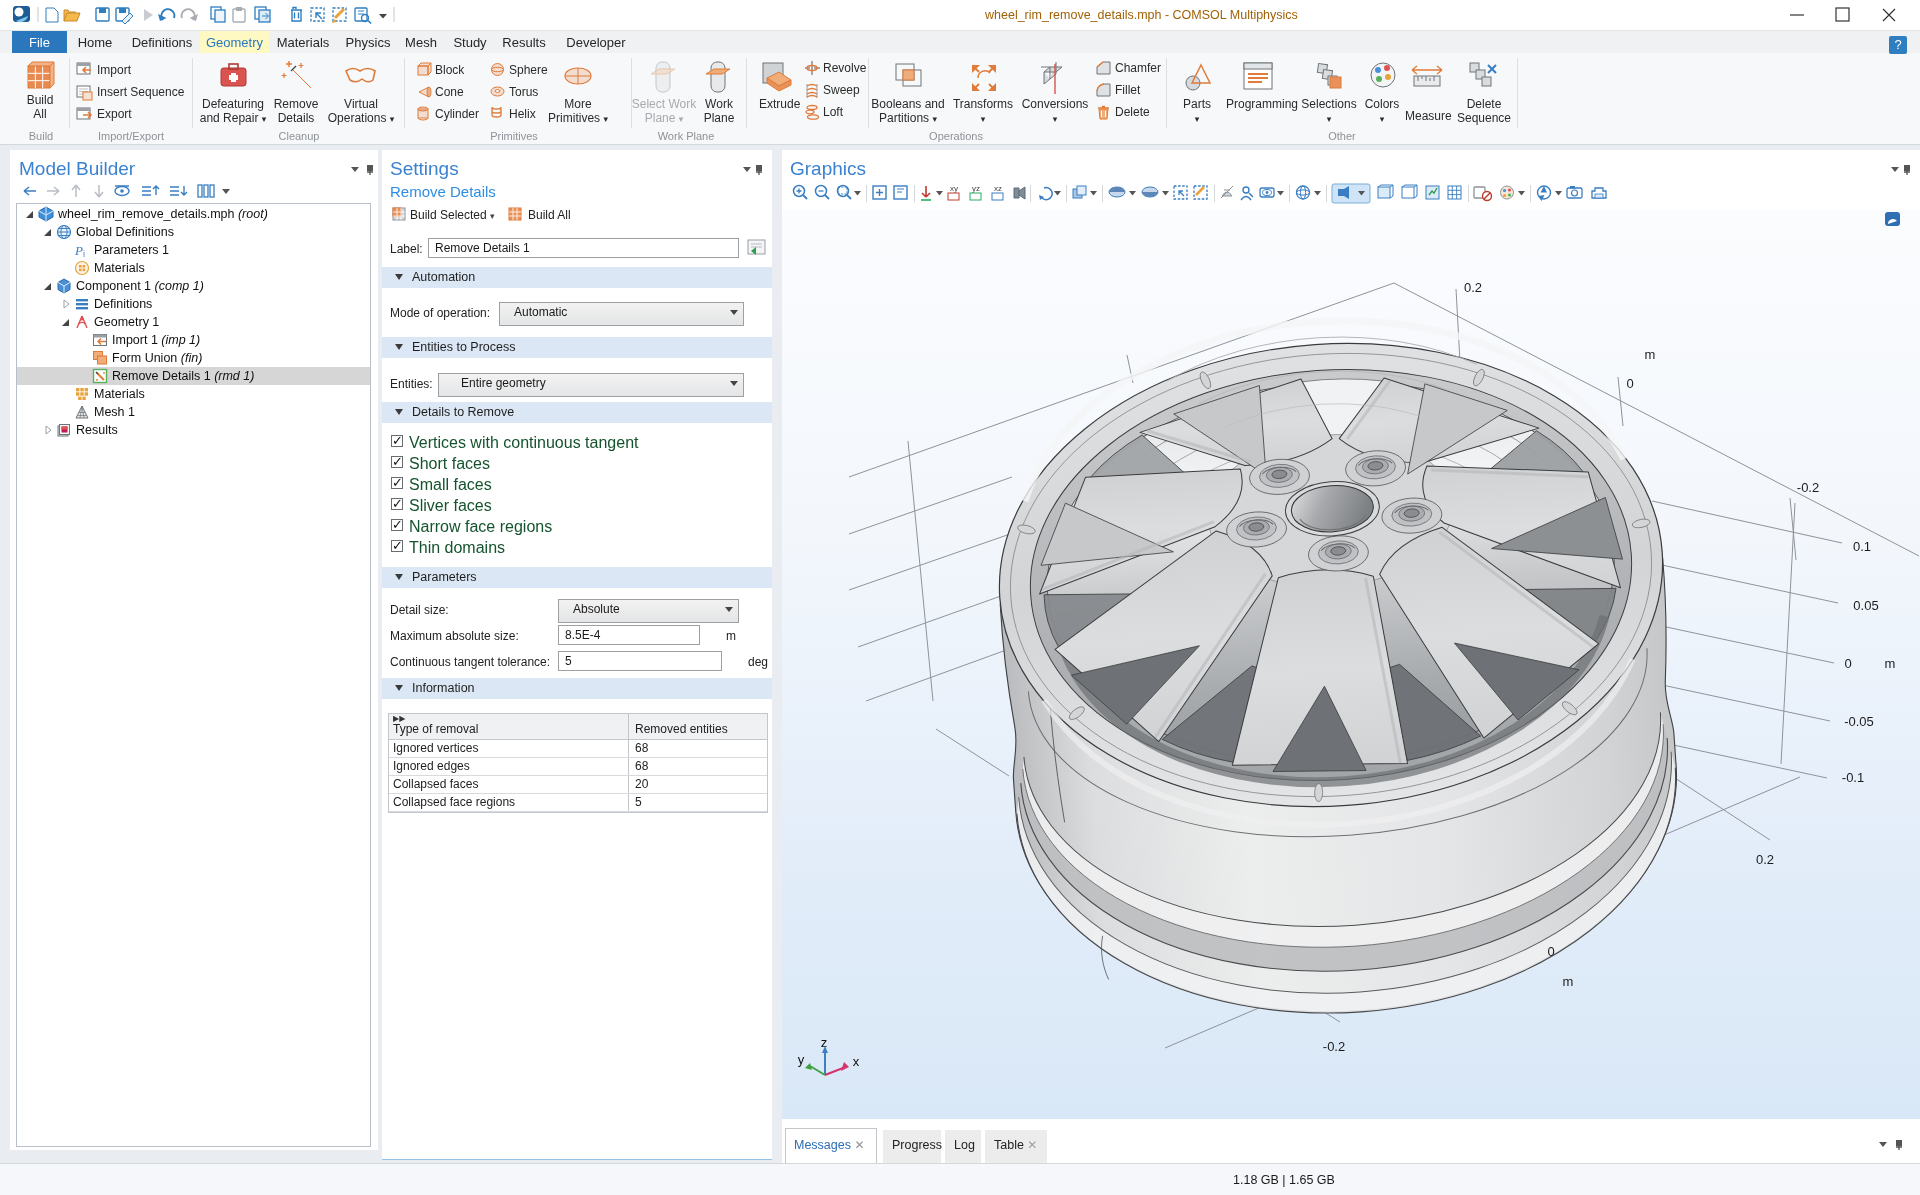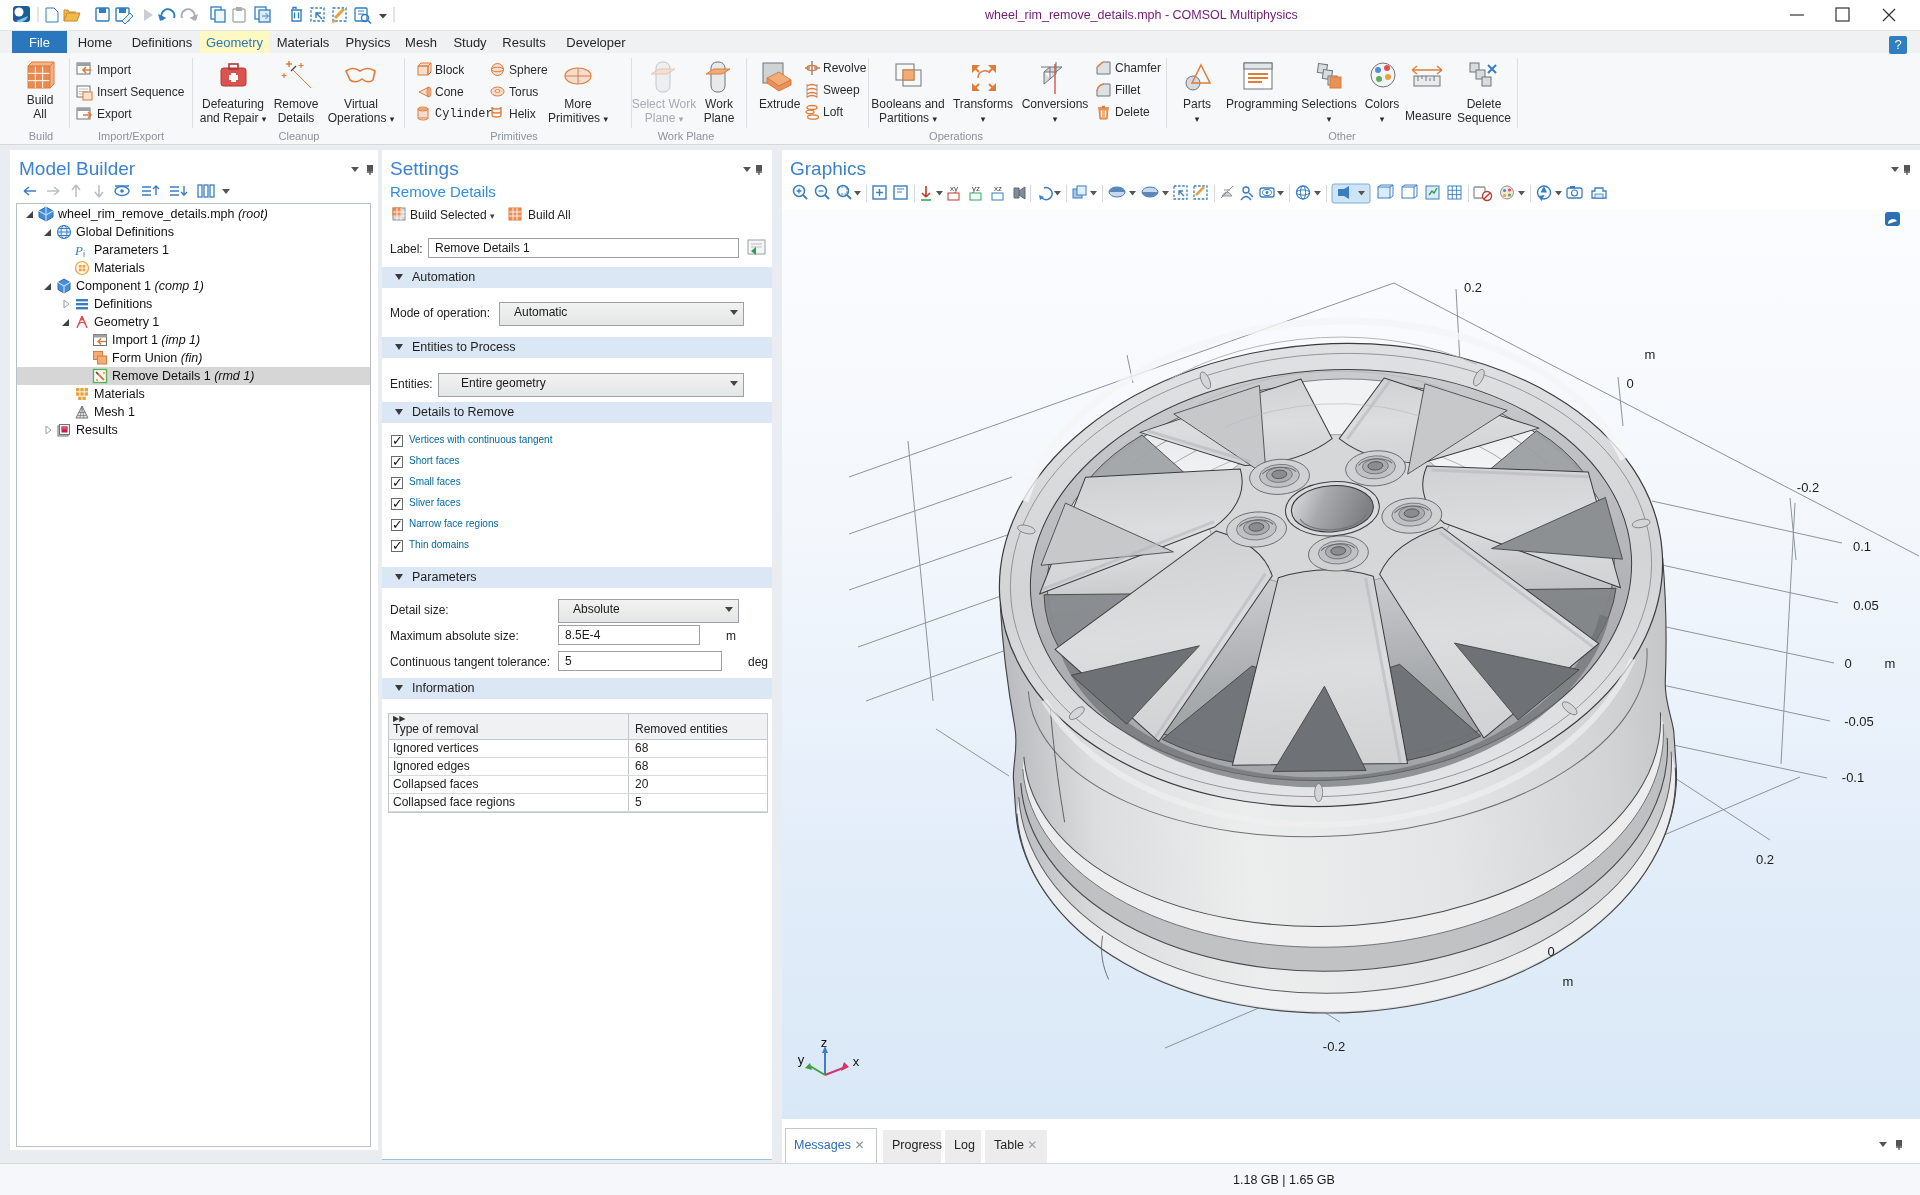--- a/index.html
+++ b/index.html
@@ -25,21 +25,21 @@
   border-left:4.5px solid transparent; border-right:4.5px solid transparent; border-top:6px solid #3a3a3a; }
 .flabel { position:absolute; font-size:12px; color:#222; }
 .combo { position:absolute; height:24px; background:linear-gradient(#f2f2f2,#e4e5e6);
   border:1px solid #9da1a6; font-size:12px; color:#1a1a1a; line-height:18px; }
 .combo .arr { position:absolute; right:5px; top:7px; width:0; height:0;
   border-left:4px solid transparent; border-right:4px solid transparent; border-top:5px solid #444; }
 .tinput { position:absolute; height:20px; background:#fff; border:1px solid #9da1a6;
   font-size:12px; color:#1a1a1a; line-height:18px; padding-left:6px; }
 .cb { position:absolute; width:12px; height:12px; border:1px solid #6a6d70; background:#fff; }
 .cb:after { content:"\2713"; position:absolute; left:0px; top:-3px; font-size:13px; color:#111; }
-.cblabel { position:absolute; font-size:10px; color:#0369a1;text-align:center; }
+.cblabel { position:absolute; font-size:16px; color:#14532d;text-align:center; }
 .treetxt { font-size:12.5px; color:#111; white-space:nowrap; }
 .tag { font-style:italic; }
 svg.ic { position:absolute; }
 </style></head><body>
 
 <div id="titlebar">
 <svg class="ic" style="left:6px;top:5px" width="400" height="20" viewBox="0 0 400 20">
       <rect x="7" y="1" width="17" height="16" rx="3" fill="#1d5c94"></rect>
       <circle cx="13" cy="7" r="4.5" fill="#fff"></circle>
       <path d="M 10,16 a 8 8 0 0 0 12,-5 z" fill="#7ec3ea"></path>
@@ -69,21 +69,21 @@
       <rect x="327" y="3" width="13" height="13" fill="none" stroke="#2f7ec0" stroke-width="1.3" stroke-dasharray="2.5 1.8"></rect>
       <path d="M 338,4 l -9,9" stroke="#e8a33d" stroke-width="3"></path>
       <path d="M 328,14 l 3,3 l -5,1 z" fill="#e8a33d"></path>
       <rect x="349" y="3" width="12" height="13" rx="1" fill="#fff" stroke="#2f7ec0" stroke-width="1.3"></rect>
       <path d="M 352,6 h 6 m -6,3 h 6" stroke="#2f7ec0"></path>
       <circle cx="359" cy="13" r="3.5" fill="none" stroke="#2f7ec0" stroke-width="1.4"></circle>
       <path d="M 362,15.5 l 3,3" stroke="#2f7ec0" stroke-width="1.6"></path>
       <path d="M 373,9 l 4,4.5 l 4,-4.5 z" fill="#444"></path>
       <rect x="387.5" y="2" width="1" height="15" fill="#c7cacd"></rect>
     </svg>
-<div class="abs" style="left:985px;top:8px;font-size:12.5px;color:#701a75;">wheel_rim_remove_details.mph - COMSOL Multiphysics</div>
+<div class="abs" style="left:985px;top:8px;font-size:12.5px;color:#a16207;">wheel_rim_remove_details.mph - COMSOL Multiphysics</div>
 <svg class="ic" style="left:1780px;top:5px" width="135" height="20" viewBox="0 0 135 20">
       <path d="M 10,10 h 14" stroke="#333" stroke-width="1.2"></path>
       <rect x="56" y="3" width="13" height="13" fill="none" stroke="#333" stroke-width="1.2"></rect>
       <path d="M 103,4 l 12,12 m 0,-12 l -12,12" stroke="#333" stroke-width="1.2"></path>
     </svg>
 </div>
 <div id="tabrow">
 <div class="tab" style="left:12px;width:55px;background:#2b77bd;color:#fff;">File</div>
 <div class="tab" style="left:73px;width:44px;">Home</div>
 <div class="tab" style="left:124px;width:76px;">Definitions</div>
@@ -113,21 +113,21 @@
 <div class="grplabel" style="left:1342px;">Other</div>
 <div class="rtext" style="left:40px;top:40px;">Build<br>All</div>
 <div class="rrow" style="left:97px;top:10px;">Import</div>
 <div class="rrow" style="left:97px;top:32px;">Insert Sequence</div>
 <div class="rrow" style="left:97px;top:54px;">Export</div>
 <div class="rtext" style="left:233px;top:44px;">Defeaturing<br>and Repair <span style="font-size:9px">▾</span></div>
 <div class="rtext" style="left:296px;top:44px;">Remove<br>Details</div>
 <div class="rtext" style="left:361px;top:44px;">Virtual<br>Operations <span style="font-size:9px">▾</span></div>
 <div class="rrow" style="left:435px;top:10px;">Block</div>
 <div class="rrow" style="left:435px;top:32px;">Cone</div>
-<div class="rrow" style="left:435px;top:54px;font-family:Liberation Mono, monospace;">Cylinder</div>
+<div class="rrow" style="left:435px;top:54px;">Cylinder</div>
 <div class="rrow" style="left:509px;top:10px;">Sphere</div>
 <div class="rrow" style="left:509px;top:32px;">Torus</div>
 <div class="rrow" style="left:509px;top:54px;">Helix</div>
 <div class="rtext" style="left:578px;top:44px;">More<br>Primitives <span style="font-size:9px">▾</span></div>
 <div class="rtext" style="left:664px;top:44px;color:#a6abb0;">Select Work<br>Plane <span style="font-size:9px">▾</span></div>
 <div class="rtext" style="left:719px;top:44px;">Work<br>Plane</div>
 <div class="rrow" style="left:759px;top:44px;">Extrude</div>
 <div class="rrow" style="left:823px;top:8px;">Revolve</div>
 <div class="rrow" style="left:823px;top:30px;">Sweep</div>
 <div class="rrow" style="left:823px;top:52px;">Loft</div>

